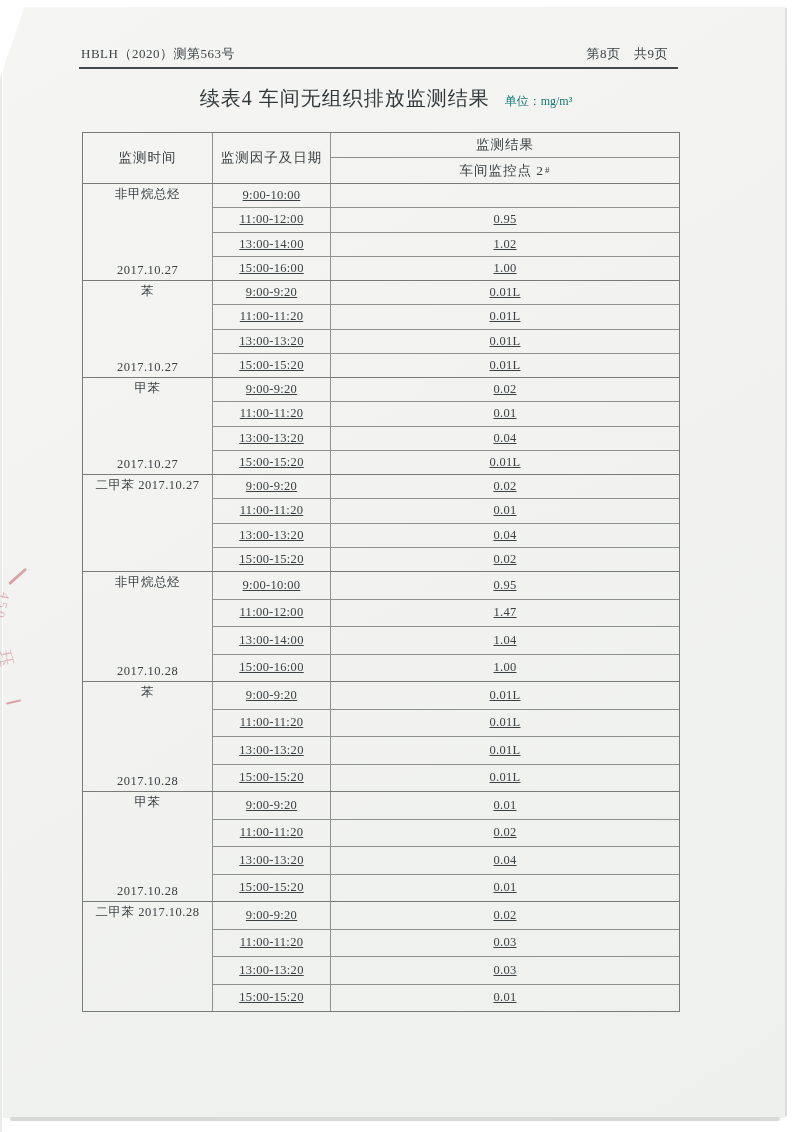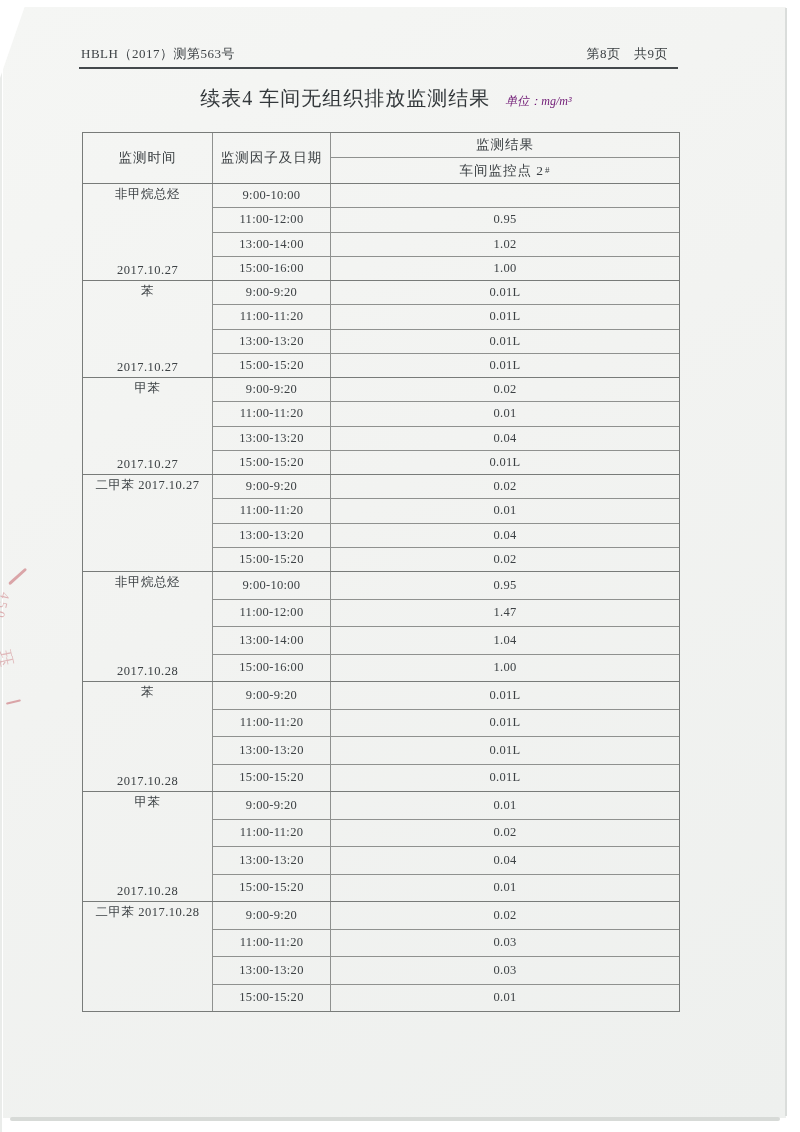--- a/index.html
+++ b/index.html
@@ -27,36 +27,36 @@
 
   
   .doc-header{position:absolute;left:81px;top:45px;width:597px;display:flex;justify-content:space-between;
     font-size:13px;letter-spacing:.5px;color:#3d4245;}
   .doc-header .right{margin-right:10px;}
   .header-rule{position:absolute;left:79px;top:67px;width:599px;height:2px;background:#44494c;}
 
   
   .title-row{position:absolute;left:0;top:85px;width:800px;display:flex;justify-content:center;align-items:baseline;gap:15px;transform:translateX(-14px);}
   .title-row .title{font-size:20px;font-weight:normal;letter-spacing:1px;color:#33383b;}
-  .title-row .unit{font-size:12px;color:#701a75;font-style:italic;}
+  .title-row .unit{font-size:12px;color:#0f766e;}
 
   
   .mtable{position:absolute;left:82px;top:132px;width:598px;border:1px solid var(--bd);background:transparent;}
   .cell{display:flex;align-items:center;justify-content:center;text-align:center;}
   .hdr{display:grid;grid-template-columns:130px 118px 1fr;grid-template-rows:25px 25px;height:50px;font-size:13.5px;letter-spacing:1px;color:#3a3f42;}
   .hdr .c1{grid-row:1/3;border-right:1px solid var(--b);}
   .hdr .c2{grid-row:1/3;border-right:1px solid var(--b);}
   .hdr .c3a{border-bottom:1px solid var(--b);}
   .hdr sup{font-size:9px;margin-left:1px;transform:translateY(-1px);}
 
   .group{display:flex;border-top:1px solid var(--bd);font-size:12.5px;}
   .group.g-short{height:97px;}
   .group.g-tall{height:110px;}
   .glabel{width:130px;border-right:1px solid var(--b);display:flex;flex-direction:column;align-items:center;justify-content:space-between;line-height:20px;letter-spacing:.5px;}
-  .grows{flex:1;display:flex;flex-direction:column;}
+  .grows{flex:1;display:flex;flex-direction:column;text-decoration:underline;}
   .row{flex:1;display:flex;}
   .row + .row{border-top:1px solid var(--b);}
   .row .time{width:118px;border-right:1px solid var(--b);letter-spacing:.3px;}
   .row .val{flex:1;letter-spacing:.3px;}
 
   
   .stamp{position:absolute;left:0;top:0;color:var(--stamp);pointer-events:none;}
   .stamp .stroke1{position:absolute;left:6px;top:575px;width:23px;height:2.6px;background:var(--stamp);transform:rotate(-42deg);border-radius:2px;}
   .stamp .frag-a{position:absolute;left:-6px;top:592px;font-size:13px;letter-spacing:3px;writing-mode:vertical-rl;transform:rotate(14deg);opacity:.85;}
   .stamp .frag-b{position:absolute;left:-3px;top:648px;font-size:16px;transform:rotate(78deg);opacity:.75;}
@@ -67,21 +67,21 @@
 
 <div class="page">
 
   <div class="paper"></div>
   <div class="edge-left"></div>
   <div class="edge-right"></div>
   <div class="shadow-bottom"></div>
   <div class="corner-wedge"></div>
 
   <div class="doc-header">
-    <span class="left">HBLH（2017）测第563号</span>
+    <span class="left">HBLH（2020）测第563号</span>
     <span class="right">第8页　共9页</span>
   </div>
   <div class="header-rule"></div>
 
   <div class="title-row">
     <span class="title">续表4 车间无组织排放监测结果</span>
     <span class="unit">单位：mg/m³</span>
   </div>
 
   <div class="mtable">

